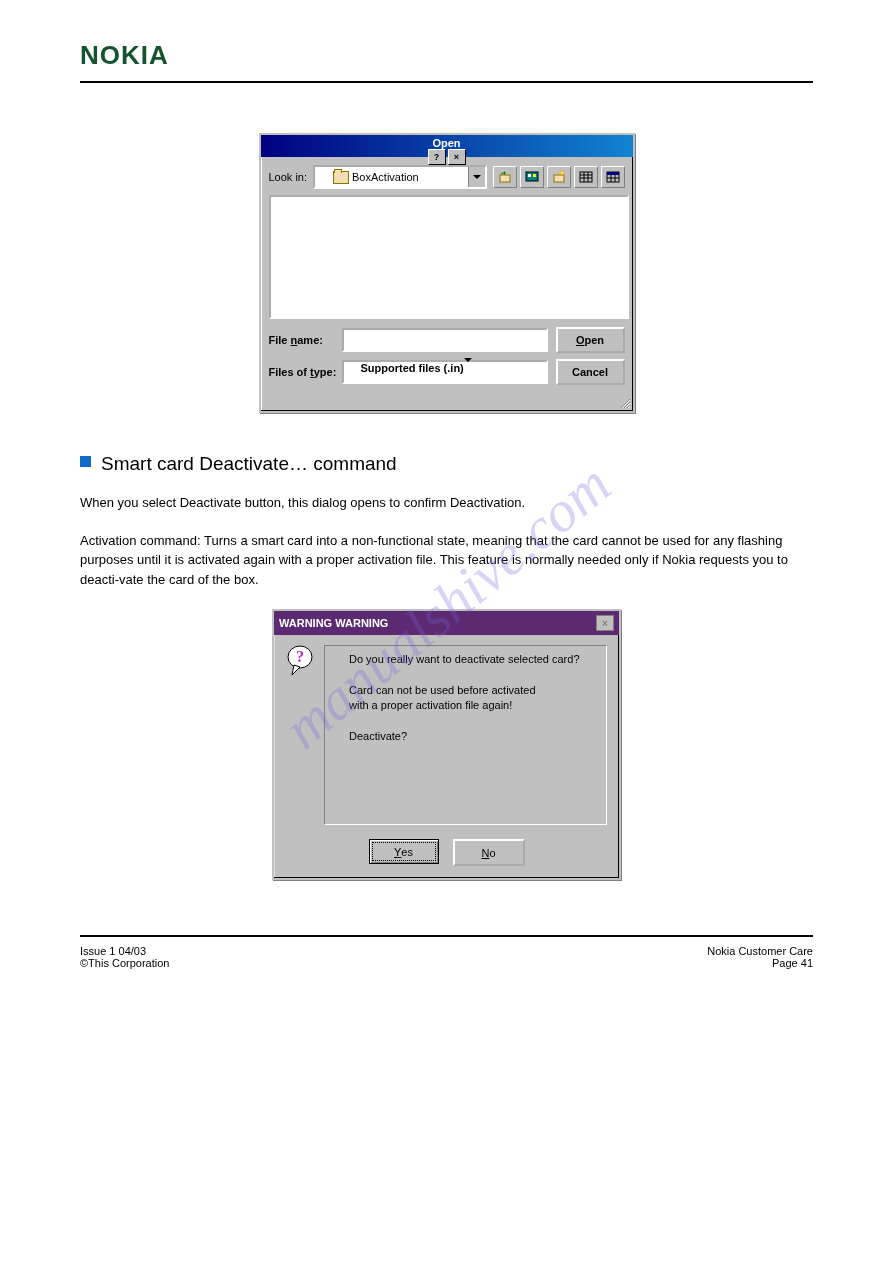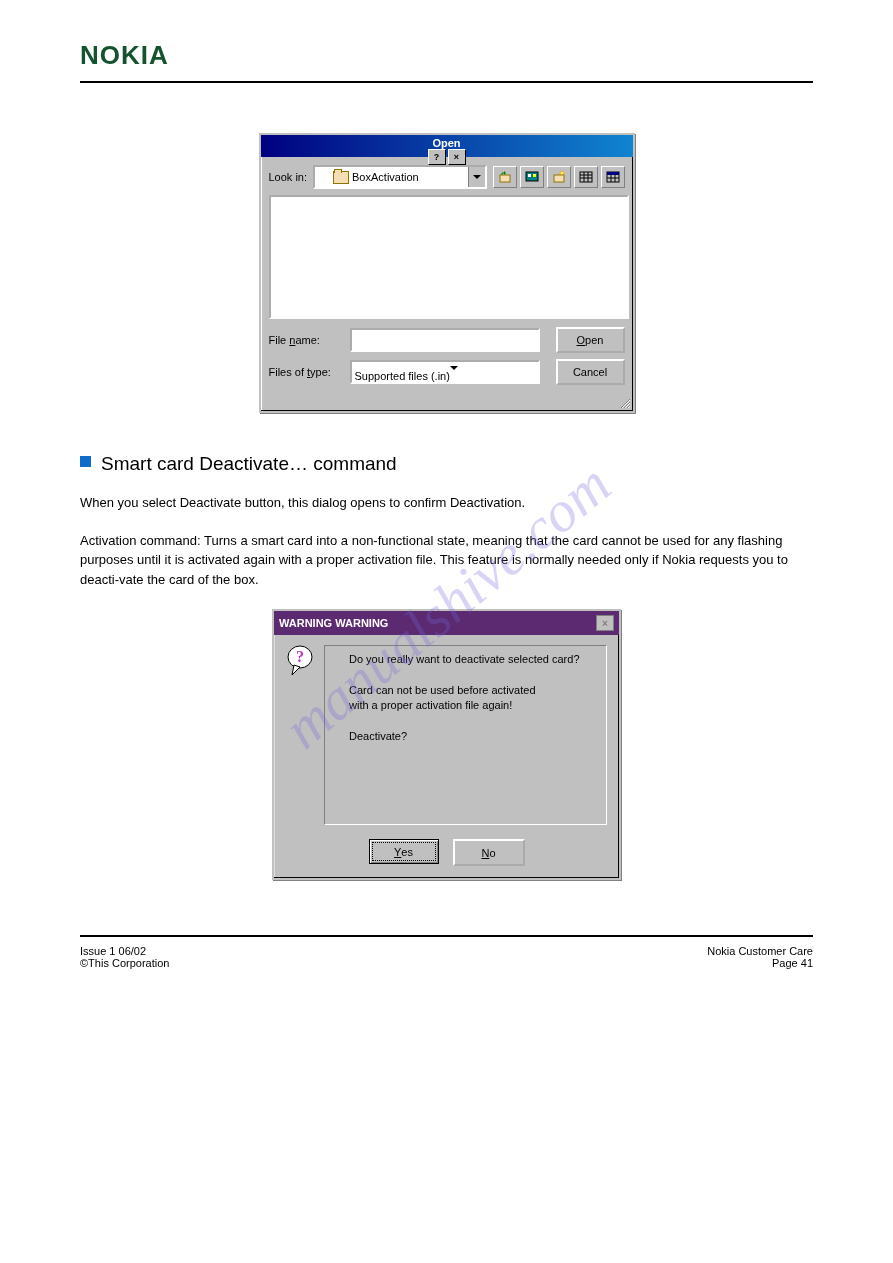--- a/index.html
+++ b/index.html
@@ -145,32 +145,33 @@
   .file-area {
     width: 100%;
     height: 120px;
     background: #fff;
     border: 2px inset #fff;
     margin-bottom: 8px;
   }
   .frow {
     display: flex;
     align-items: center;
-    gap: 16px;
+    gap: 8px;
     margin-bottom: 6px;
+    font-weight: bold;
   }
   .frow label { width: 65px; white-space: nowrap; }
   .frow .input {
     flex: 1;
     height: 20px;
     background: #fff;
     border: 2px inset #fff;
-    padding: 0 3px;
-    display: flex;
-    align-items: flex-end;
+    padding: 0 17px;
+    display: flex;
+    align-items: flex-start;
     font-size: 11px;
     position: relative;
   }
   .frow .btn {
     width: 65px;
     height: 22px;
     background: #c0c0c0;
     border: 2px outset #fff;
     font-size: 11px;
     display: flex;
@@ -442,21 +443,21 @@
           <div class="warn-btn default"><span class="un">Y</span>es</div>
           <div class="warn-btn"><span class="un">N</span>o</div>
         </div>
       </div>
     </div>
   </div>
 
   <hr class="hr-bot">
   <div class="footer-row">
     <div class="footer-left">
-      <div>Issue 1 06/02</div>
+      <div>Issue 1 04/03</div>
       <div>©This Corporation</div>
     </div>
     <div class="footer-right">
       <div>Nokia Customer Care</div>
       <div>Page 41</div>
     </div>
   </div>
 </div>
 
 </body></html>

